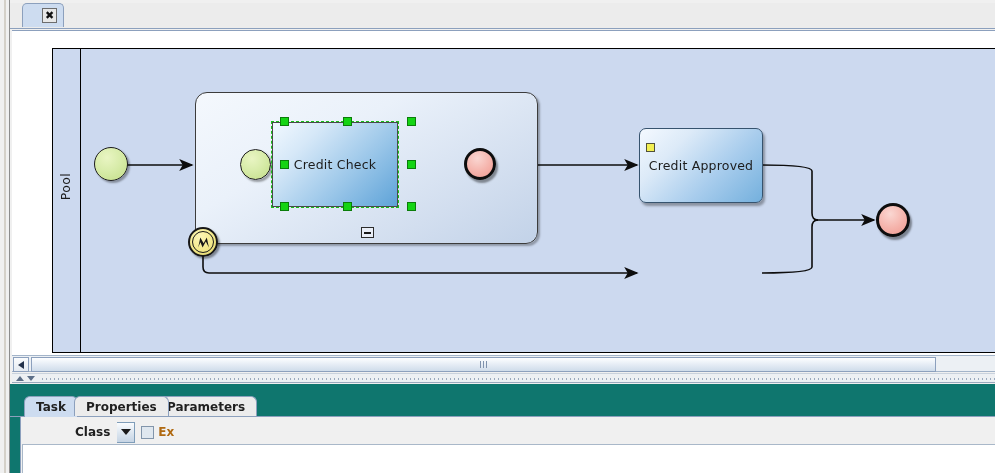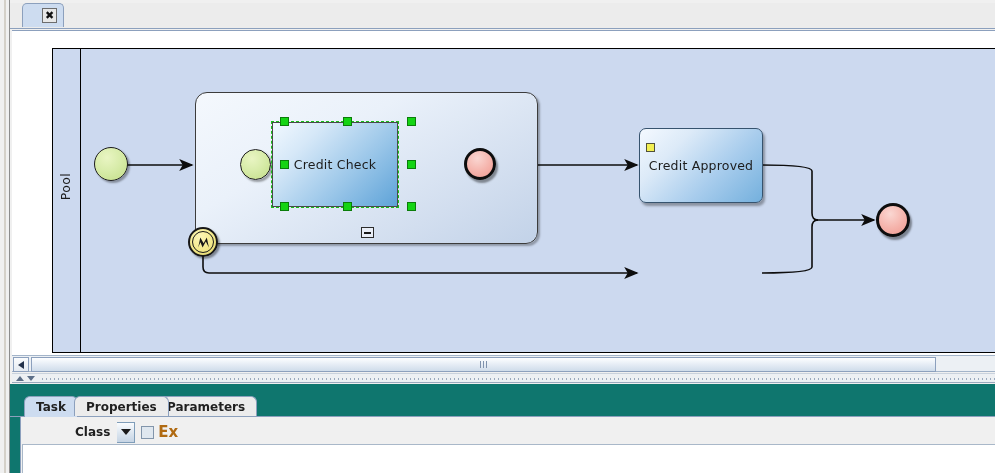--- a/index.html
+++ b/index.html
@@ -337,21 +337,21 @@
     border-top: 6px solid #1a1a1a;
   }
   .chk-wrap { display: flex; align-items: center; margin-left: 6px; }
   .chk {
     width: 13px; height: 13px;
     background: #dfe7ef;
     border: 1px solid #8295ab;
     box-sizing: border-box;
   }
   .chk-label {
-    font-size: 15px; font-weight: bold; color: #b06a12;
+    font-size: 12px; font-weight: bold; color: #b06a12;
     margin-left: 4px;
     white-space: nowrap;
   }
   .prop-whitearea {
     position: absolute; left: 1px; top: 27px;
     width: 974px; height: 29px;
     background: #ffffff;
     border: 1px solid #a9b8c9;
     border-right: none; border-bottom: none;
     box-sizing: border-box;

